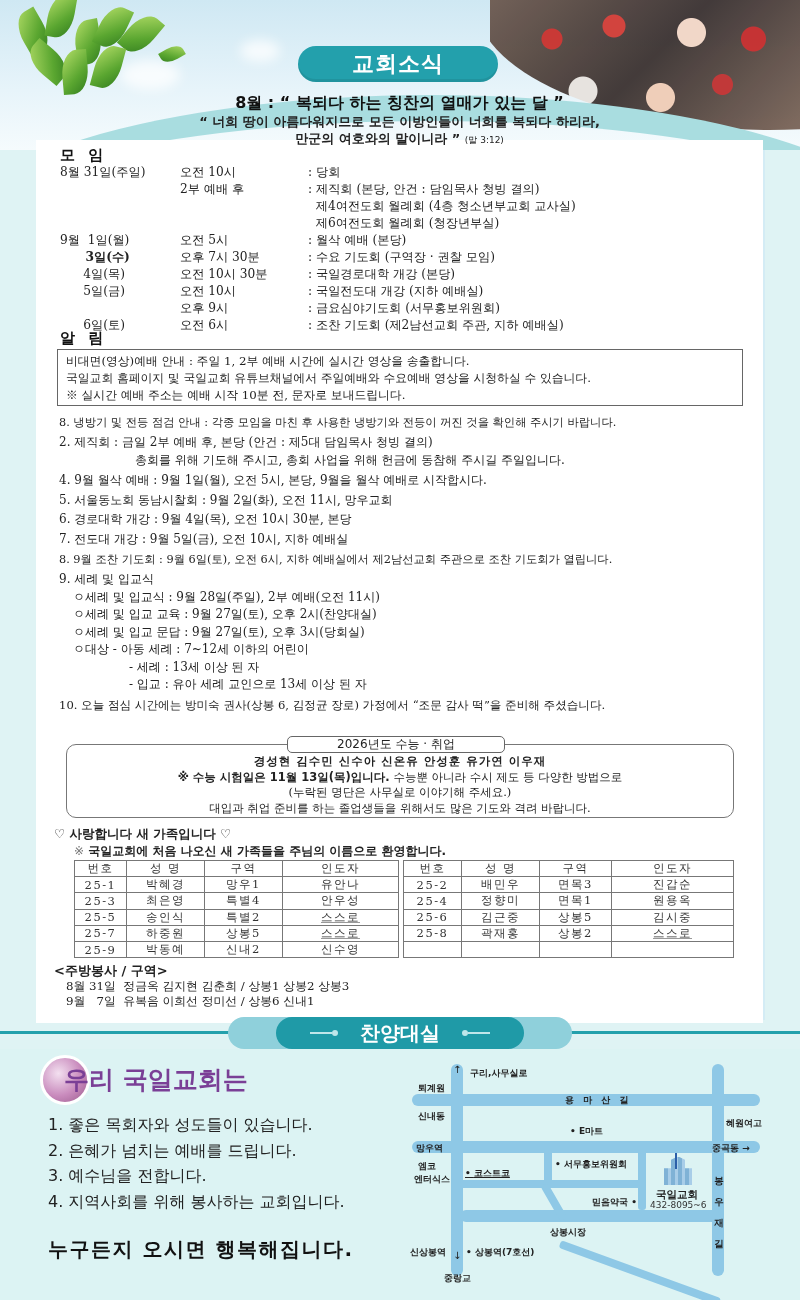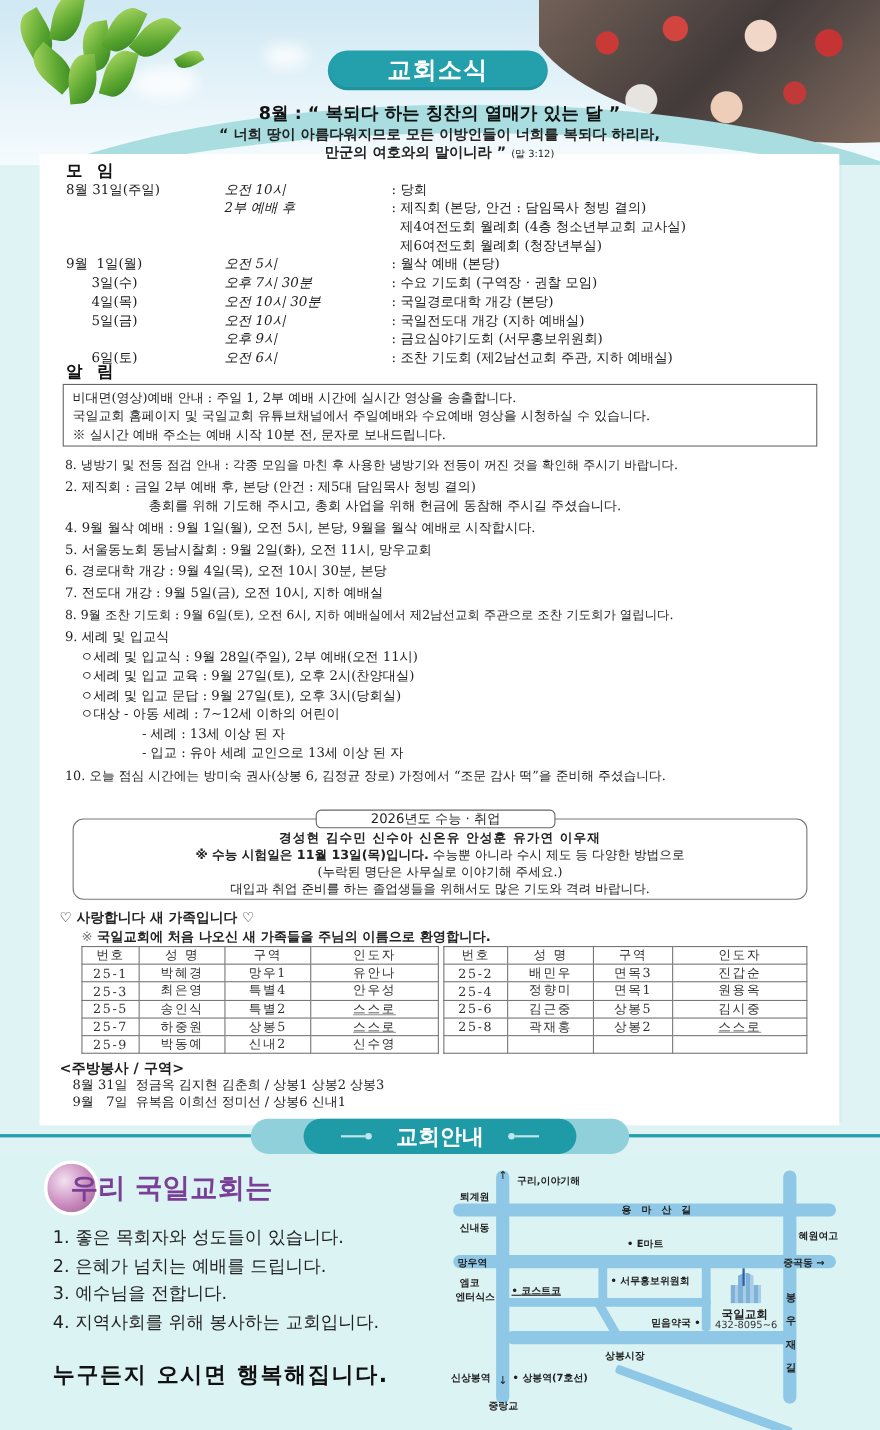--- a/index.html
+++ b/index.html
@@ -69,23 +69,23 @@
   .theme-verse2 { top: 130px; font-size: 13px; font-weight: bold; color: #222; }
   .theme-ref { font-size: 9px; font-weight: normal; }
 
   .sec-head {
     position: absolute; left: 60px; font-family: "DejaVu Sans", sans-serif;
     font-weight: bold; font-size: 15px; color: #111; letter-spacing: 4px;
   }
 
   
   .sched { position: absolute; left: 60px; top: 164px; width: 700px; font-size: 12.2px; line-height: 17px; }
-  .sched-row { display: flex; height: 17px; white-space: nowrap; gap: 24px; }
+  .sched-row { display: flex; height: 17px; white-space: nowrap; }
   .sched-date { width: 120px; }
-  .sched-time { width: 128px; font-style: italic; }
+  .sched-time { width: 128px; }
   .sched-desc { flex: 1; }
 
   
   .notice-box {
     position: absolute; left: 57px; top: 349px; width: 686px; height: 57px;
     border: 1.5px solid #666; padding: 3px 8px;
     font-size: 11.8px; line-height: 17px;
   }
 
   .notices { position: absolute; left: 59px; top: 413px; width: 700px; font-size: 12px; line-height: 19.6px; }
@@ -229,21 +229,21 @@
         <span class="sched-date"></span>
         <span class="sched-time"></span>
         <span class="sched-desc" style="white-space:pre;">  제6여전도회 월례회 (청장년부실)</span>
       </div>
     <div class="sched-row">
         <span class="sched-date" style="white-space:pre;">9월  1일(월)</span>
         <span class="sched-time">오전 5시</span>
         <span class="sched-desc">: 월삭 예배 (본당)</span>
       </div>
     <div class="sched-row">
-        <span class="sched-date" style="white-space:pre;">      3일(수)</span>
+        <span class="sched-date" style="white-space:pre;font-weight:bold;">      3일(수)</span>
         <span class="sched-time">오후 7시 30분</span>
         <span class="sched-desc">: 수요 기도회 (구역장 · 권찰 모임)</span>
       </div>
     <div class="sched-row">
         <span class="sched-date" style="white-space:pre;">      4일(목)</span>
         <span class="sched-time">오전 10시 30분</span>
         <span class="sched-desc">: 국일경로대학 개강 (본당)</span>
       </div>
     <div class="sched-row">
         <span class="sched-date" style="white-space:pre;">      5일(금)</span>
@@ -265,21 +265,21 @@
   <div class="sec-head" style="top:329px;">알 림</div>
   <div class="notice-box">
     <div>비대면(영상)예배 안내 : 주일 1, 2부 예배 시간에 실시간 영상을 송출합니다.</div>
     <div>국일교회 홈페이지 및 국일교회 유튜브채널에서 주일예배와 수요예배 영상을 시청하실 수 있습니다.</div>
     <div>※ 실시간 예배 주소는 예배 시작 10분 전, 문자로 보내드립니다.</div>
   </div>
 
   <div class="notices">
     <div class="notice-item" style="font-size:11.3px;">8. 냉방기 및 전등 점검 안내 : 각종 모임을 마친 후 사용한 냉방기와 전등이 꺼진 것을 확인해 주시기 바랍니다.</div>
     <div class="notice-item">2. 제직회 : 금일 2부 예배 후, 본당 (안건 : 제5대 담임목사 청빙 결의)</div>
-    <div class="notice-item indent-1" style="line-height:17px;">총회를 위해 기도해 주시고, 총회 사업을 위해 헌금에 동참해 주시길 주셨습니다.</div>
+    <div class="notice-item indent-1" style="line-height:17px;">총회를 위해 기도해 주시고, 총회 사업을 위해 헌금에 동참해 주시길 주일입니다.</div>
     <div class="notice-item" style="padding-top:2px;">4. 9월 월삭 예배 : 9월 1일(월), 오전 5시, 본당, 9월을 월삭 예배로 시작합시다.</div>
     <div class="notice-item">5. 서울동노회 동남시찰회 : 9월 2일(화), 오전 11시, 망우교회</div>
     <div class="notice-item">6. 경로대학 개강 : 9월 4일(목), 오전 10시 30분, 본당</div>
     <div class="notice-item">7. 전도대 개강 : 9월 5일(금), 오전 10시, 지하 예배실</div>
     <div class="notice-item" style="font-size:11.3px;">8. 9월 조찬 기도회 : 9월 6일(토), 오전 6시, 지하 예배실에서 제2남선교회 주관으로 조찬 기도회가 열립니다.</div>
     <div class="notice-item" style="line-height:17.5px;padding-top:2px;">9. 세례 및 입교식</div>
     <div class="notice-item sub-item" style="line-height:17.5px;">ㅇ세례 및 입교식 : 9월 28일(주일), 2부 예배(오전 11시)</div>
     <div class="notice-item sub-item" style="line-height:17.5px;">ㅇ세례 및 입교 교육 : 9월 27일(토), 오후 2시(찬양대실)</div>
     <div class="notice-item sub-item" style="line-height:17.5px;">ㅇ세례 및 입교 문답 : 9월 27일(토), 오후 3시(당회실)</div>
     <div class="notice-item sub-item" style="line-height:17.5px;">ㅇ대상 -  아동 세례 : 7~12세 이하의 어린이</div>
@@ -385,21 +385,21 @@
   <div class="kitchen">
     <div class="kitchen-row">8월 31일  정금옥 김지현 김춘희 / 상봉1 상봉2 상봉3</div>
     <div class="kitchen-row">9월   7일  유복음 이희선 정미선 / 상봉6 신내1</div>
   </div>
 
   <div class="guide-area"></div>
   <div class="guide-line"></div>
   <div class="guide-pill-outer"></div>
   <div class="guide-pill">
     <span class="pill-dot l"></span>
-    <span>교회안내</span>
+    <span>찬양대실</span>
     <span class="pill-dot r"></span>
   </div>
 
   <div class="ball"></div>
   <div class="guide-title">우리 국일교회는</div>
   <div class="guide-list">
     <div>1. 좋은 목회자와 성도들이 있습니다.</div>
     <div>2. 은혜가 넘치는 예배를 드립니다.</div>
     <div>3. 예수님을 전합니다.</div>
     <div>4. 지역사회를 위해 봉사하는 교회입니다.</div>
@@ -419,21 +419,21 @@
     <div class="road" style="left:144px;top:100px;width:8px;height:34px;border-radius:3px;"></div>
     <div class="road" style="left:238px;top:100px;width:8px;height:60px;border-radius:3px;"></div>
     <div class="road" style="left:60px;top:130px;width:186px;height:8px;border-radius:3px;"></div>
     <div class="road" style="left:60px;top:160px;width:260px;height:12px;"></div>
     <div class="road" style="left:150px;top:132px;width:8px;height:40px;transform:rotate(-30deg);border-radius:3px;"></div>
     <div class="road" style="left:160px;top:190px;width:170px;height:8px;transform:rotate(20deg);transform-origin:left center;border-radius:3px;"></div>
 
     <div class="arrow" style="left:53px;top:14px;">↑</div>
     <div class="arrow" style="left:53px;top:200px;">↓</div>
 
-    <div class="map-label" style="left:70px;top:17px;">구리,이야기해</div>
+    <div class="map-label" style="left:70px;top:17px;">구리,사무실로</div>
     <div class="map-label" style="left:18px;top:32px;">퇴계원</div>
     <div class="map-label" style="left:165px;top:44px;letter-spacing:3px;">용 마 산 길</div>
     <div class="map-label" style="left:18px;top:60px;">신내동</div>
     <div class="map-label" style="left:326px;top:67px;">혜원여고</div>
     <div class="map-label map-dot" style="left:170px;top:75px;">E마트</div>
     <div class="map-label" style="left:16px;top:92px;">망우역</div>
     <div class="map-label" style="left:312px;top:92px;"><span>중곡동</span> <span>→</span></div>
     <div class="map-label" style="left:18px;top:110px;">엠코</div>
     <div class="map-label" style="left:14px;top:123px;">엔터식스</div>
     <div class="map-label map-dot" style="left:65px;top:117px;text-decoration:underline;">코스트코</div>

